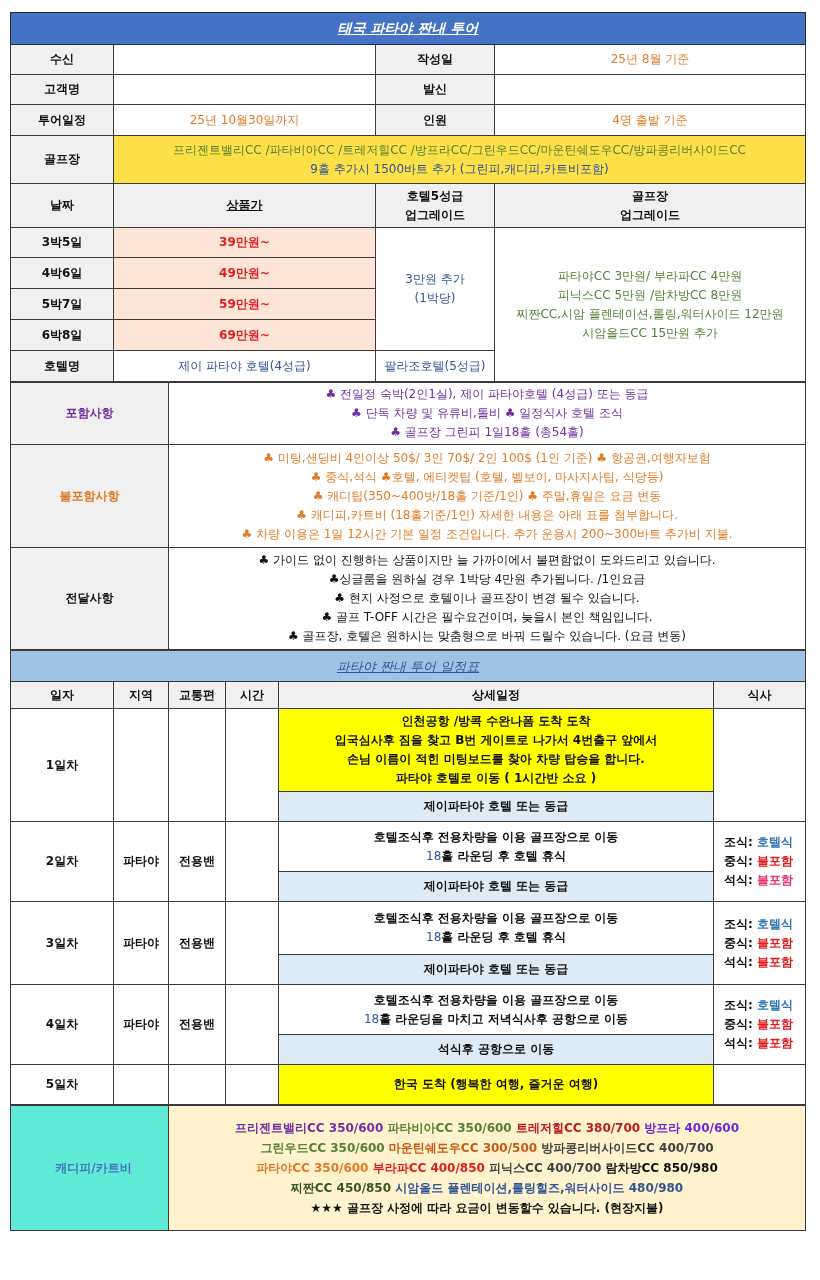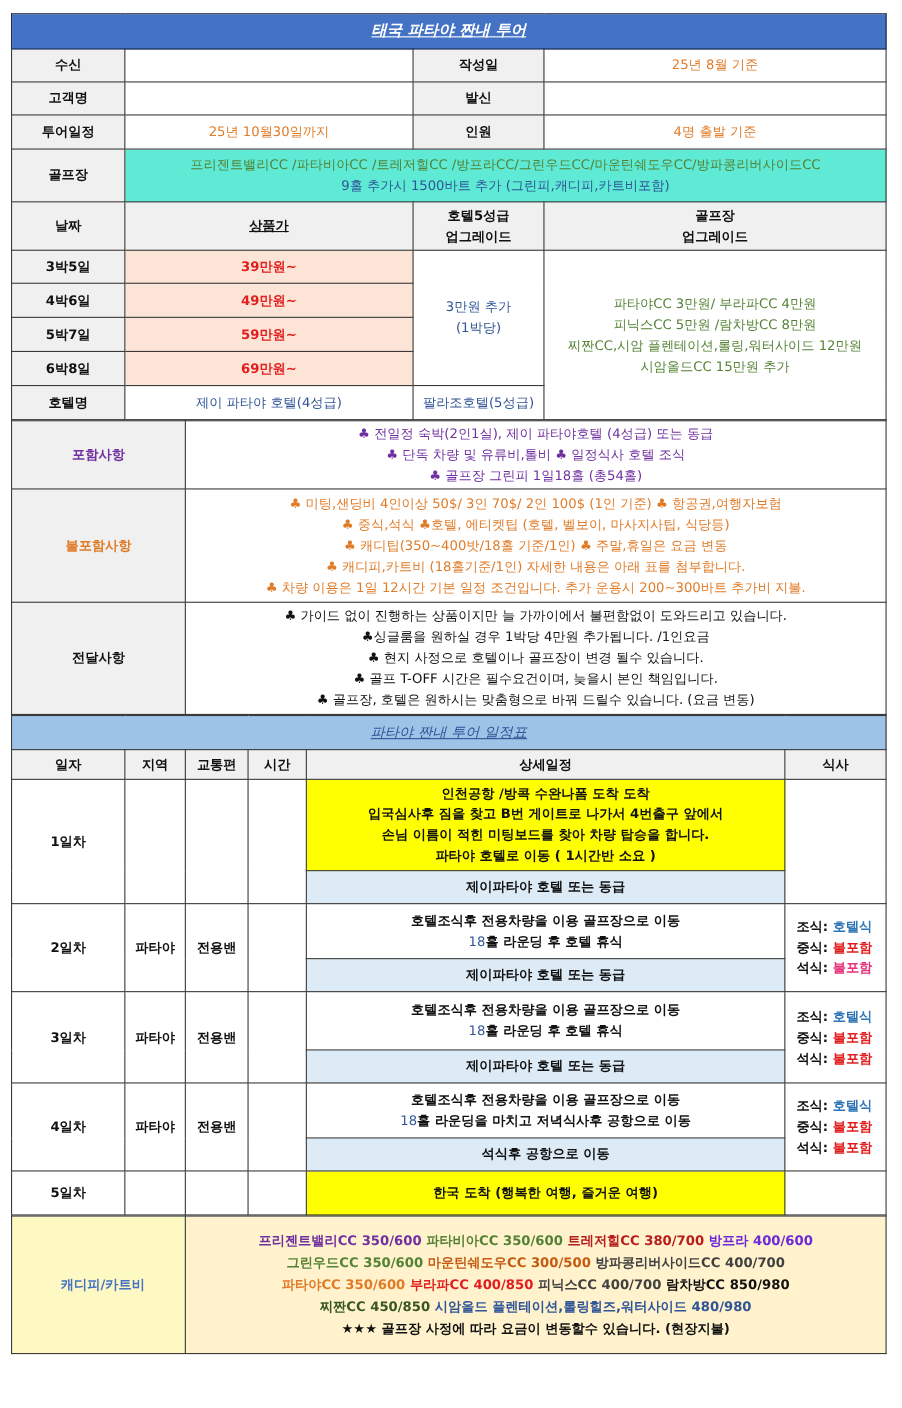--- a/index.html
+++ b/index.html
@@ -7,31 +7,31 @@
   .sheet { position:absolute; left:10px; top:12px; width:795px; }
   table { border-collapse:collapse; width:795px; table-layout:fixed; }
   td { border:1px solid #3a3a3a; text-align:center; vertical-align:middle; padding:0 4px; line-height:19px; }
   .lbl { background:#f0f0f0; font-weight:bold; color:#111; }
   .title { background:#4472c4; color:#ffffff; height:31px; font-style:italic; font-weight:bold; font-size:14px; text-decoration:underline; border:1.5px solid #1f2d4a; }
   .orange { color:#e07b28; }
   .red { color:#e21d1d; font-weight:bold; }
   .green { color:#548235; }
   .blue { color:#2f5597; }
   .purple { color:#7030a0; }
-  .golfbg { background:#5eead4; }
+  .golfbg { background:#fde047; }
   .pricebg { background:#fce4d6; }
   .sub-title { background:#9dc3e6; height:30px; font-style:italic; text-decoration:underline; color:#2f5597; font-size:13px; }
   .yellow { background:#ffff00; font-weight:bold; }
   .lightblue { background:#ddebf7; font-weight:bold; }
   .bold { font-weight:bold; }
   .meal { text-align:left; padding-left:10px; font-weight:bold; line-height:19px; }
   .meal .hotel { color:#2e75b6; }
   .meal .no { color:#e21d1d; }
   .meal .no2 { color:#e6337a; }
-  .caddie-lbl { background:#fef9c3; color:#4472c4; font-weight:bold;padding-left:12px; }
+  .caddie-lbl { background:#5eead4; color:#4472c4; font-weight:bold;padding-left:12px; }
   .caddie-body { background:#fff2cc; font-weight:bold; line-height:20px; }
   .u { text-decoration:underline; }
   .n18 { color:#2f5597; font-weight:normal; }
 </style>
 </head>
 <body>
 
 <div class="sheet">
 
   <table>

